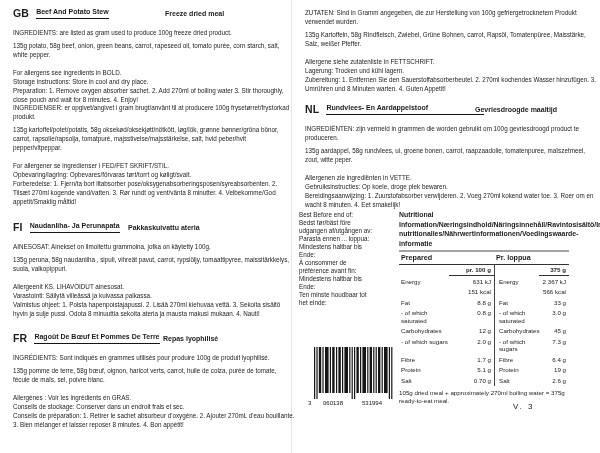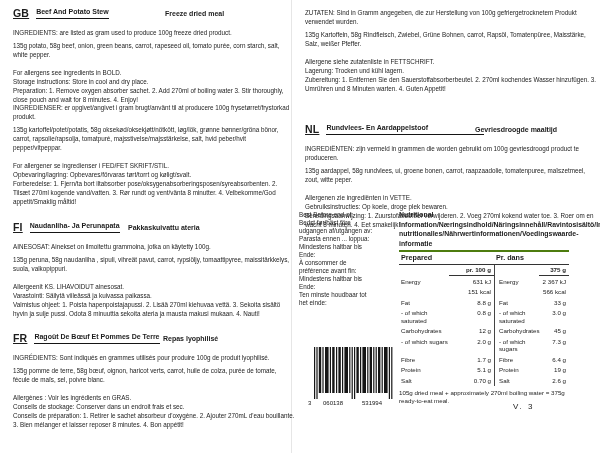--- a/index.html
+++ b/index.html
@@ -2,52 +2,52 @@
 <html><head>
 <meta charset="utf-8">
 <style>
   html,body{margin:0;padding:0;background:#ffffff;}
   #page{position:relative;width:600px;height:453px;background:#ffffff;overflow:hidden;
         font-family:"Liberation Sans",sans-serif;color:#1c1c1c;}
   .vdivider{position:absolute;left:291px;top:0;width:1px;height:453px;background:#e6e6e6;}
 
   .sec{position:absolute;font-size:6.3px;line-height:9px;}
   .sec-head{position:relative;display:flex;align-items:flex-start;gap:7px;margin-bottom:5px;min-height:15px;}
-  .lang{font-size:10.5px;font-weight:bold;line-height:11px;letter-spacing:.2px;white-space:nowrap;text-decoration:underline;}
+  .lang{font-size:10.5px;font-weight:bold;line-height:11px;letter-spacing:.2px;white-space:nowrap;}
   .title{font-weight:bold;font-size:7px;line-height:8.5px;border-bottom:1.3px solid #151515;
          padding-bottom:1.5px;align-self:flex-start;}
   .meal{position:absolute;top:1px;font-weight:bold;font-size:7px;white-space:nowrap;}
   .p{margin:0 0 4px 0;}
   .ing{margin:0 0 9px 0;}
   .blk div{margin:0;}
 
   #sec-gb{left:13px;top:8px;width:282px;}
   #sec-de{left:305px;top:8px;width:291px;}
   #sec-dkno{left:13px;top:103px;width:282px;}
-  #sec-nl{left:305px;top:104px;width:291px;margin-top:20px;}
+  #sec-nl{left:305px;top:104px;width:291px;}
   #sec-fi{left:13px;top:222px;width:282px;}
   #sec-fr{left:13px;top:333px;width:282px;}
 
   #sec-gb .meal{left:152px;}
   #sec-de .meal{left:175px;}
   #sec-dkno .meal{left:192px;}
   #sec-nl .meal{left:170px;}
   #sec-fi .meal{left:115px;}
   #sec-fr .meal{left:150px;}
 
   #sec-de .title{min-width:165px;}
   #sec-nl .title{min-width:158px;}
   #sec-dkno .title{max-width:128px;}
 
   #best-before{position:absolute;left:299px;top:211px;width:96px;font-size:6.3px;line-height:8px;
                white-space:pre-line;}
 
   #nutrition{position:absolute;left:399px;top:210px;width:170px;}
   .n-title{font-weight:bold;font-size:6.9px;line-height:9.5px;margin-bottom:2px;}
-  .ntable{display:grid;grid-template-columns:50px 45px 45px 30px;border-top:2px solid #4d7c0f;
+  .ntable{display:grid;grid-template-columns:50px 45px 45px 30px;border-top:2px solid #a3a3a3;
           font-size:6.2px;line-height:7.5px;}
   .nh{font-weight:bold;font-size:7.2px;padding:2px 0 2px 2px;border-bottom:1px solid #333;grid-column:span 2;}
   .c-lab{padding:1.5px 0 1.5px 2px;}
   .c-v{text-align:right;padding:1.5px 3px 1.5px 0;white-space:nowrap;}
   .rg{border-left:1px solid #444;padding-left:4px;}
   .sub{font-weight:bold;border-bottom:1px solid #333;}
   .n-note{font-size:6.2px;line-height:8px;margin-top:3px;}
   #version{position:absolute;left:513px;top:402px;font-weight:normal;font-size:8px;letter-spacing:2px;}
 
   #barcode{position:absolute;left:308px;top:345px;}
@@ -148,21 +148,21 @@
 préférence avant fin:
 Mindestens haltbar bis
 Ende:
 Ten minste houdbaar tot
 het einde:</div>
 
   <div id="nutrition">
     <div class="n-title">Nutritional Information/Næringsindhold/Näringsinnehåll/Ravintosisältö/Informations nutritionalles/Nährwertinformationen/Voedingswaarde-informatie</div>
     <div class="ntable">
       <div class="nh">Prepared</div>
-      <div class="nh">Pr. dans</div>
+      <div class="nh">Pr. loppua</div>
 
       <div class="c-lab"></div>
       <div class="c-v sub">pr. 100 g</div>
       <div class="c-lab rg"></div>
       <div class="c-v sub">375 g</div>
 
       <div class="c-lab">Energy</div>
       <div class="c-v">631 kJ</div>
       <div class="c-lab rg">Energy</div>
       <div class="c-v">2 367 kJ</div>

